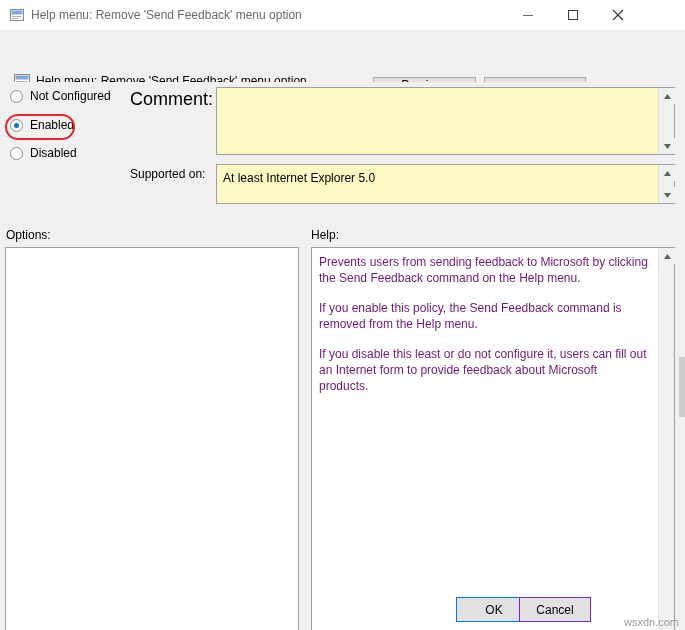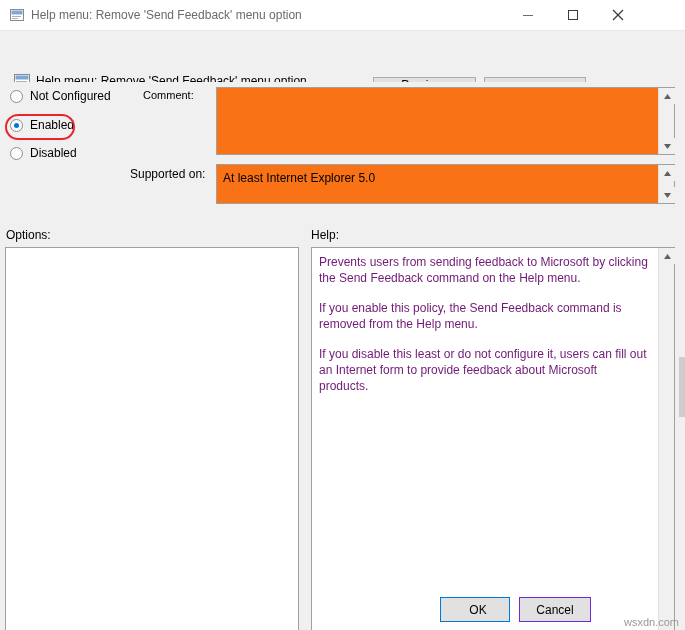--- a/index.html
+++ b/index.html
@@ -146,43 +146,42 @@
     border: 2px solid #e8262a;
     border-radius: 13px;
     box-sizing: border-box;
     pointer-events: none;
   }
 
   
   .lbl-comment {
     position: absolute;
     left: 130px; top: 7px;
-    font-size: 11px;
-    margin-left: 13px;
+    font-size: 18px;
   }
   .lbl-supported {
     position: absolute;
     left: 130px; top: 85px;
     font-size: 12px;
   }
   .lbl-options {
     position: absolute;
     left: 6px; top: 146px;
     font-size: 12px;
   }
   .lbl-help {
     position: absolute;
     left: 311px; top: 146px;
     font-size: 12px;
   }
 
   
   .field {
     position: absolute;
-    background: #f97316;
+    background: #fef9c3;
     border: 1px solid #a0a0a0;
     box-sizing: border-box;
   }
   .comment-field {
     left: 216px; top: 5px;
     width: 459px; height: 68px;
   }
   .supported-field {
     left: 216px; top: 82px;
     width: 459px; height: 40px;
@@ -260,21 +259,21 @@
     position: absolute;
     top: 515px;
     height: 25px;
     font-family: "Liberation Sans", sans-serif;
     font-size: 12px;
     color: #000;
     background: #e1e1e1;
     border: 1px solid #6d28d9;
     cursor: default;
   }
-  .btn-ok { left: 440px; width: 70px; border: 1px solid #0078d7; background: #e1e1e1; padding-left: 12px; }
+  .btn-ok { left: 456px; width: 70px; border: 1px solid #0078d7; background: #e1e1e1; padding-left: 12px; }
   .btn-cancel { left: 519px; width: 72px; }
   .btn-apply { left: 601px; width: 72px; }
 
   .watermark {
     position: absolute;
     right: 6px; bottom: 2px;
     font-size: 11px;
     color: #9a9a9a;
     text-align: right;
   }

